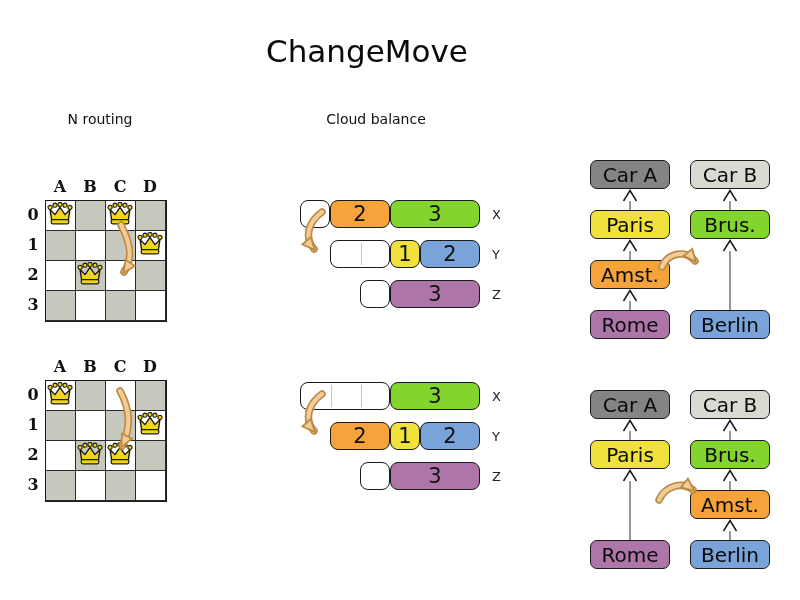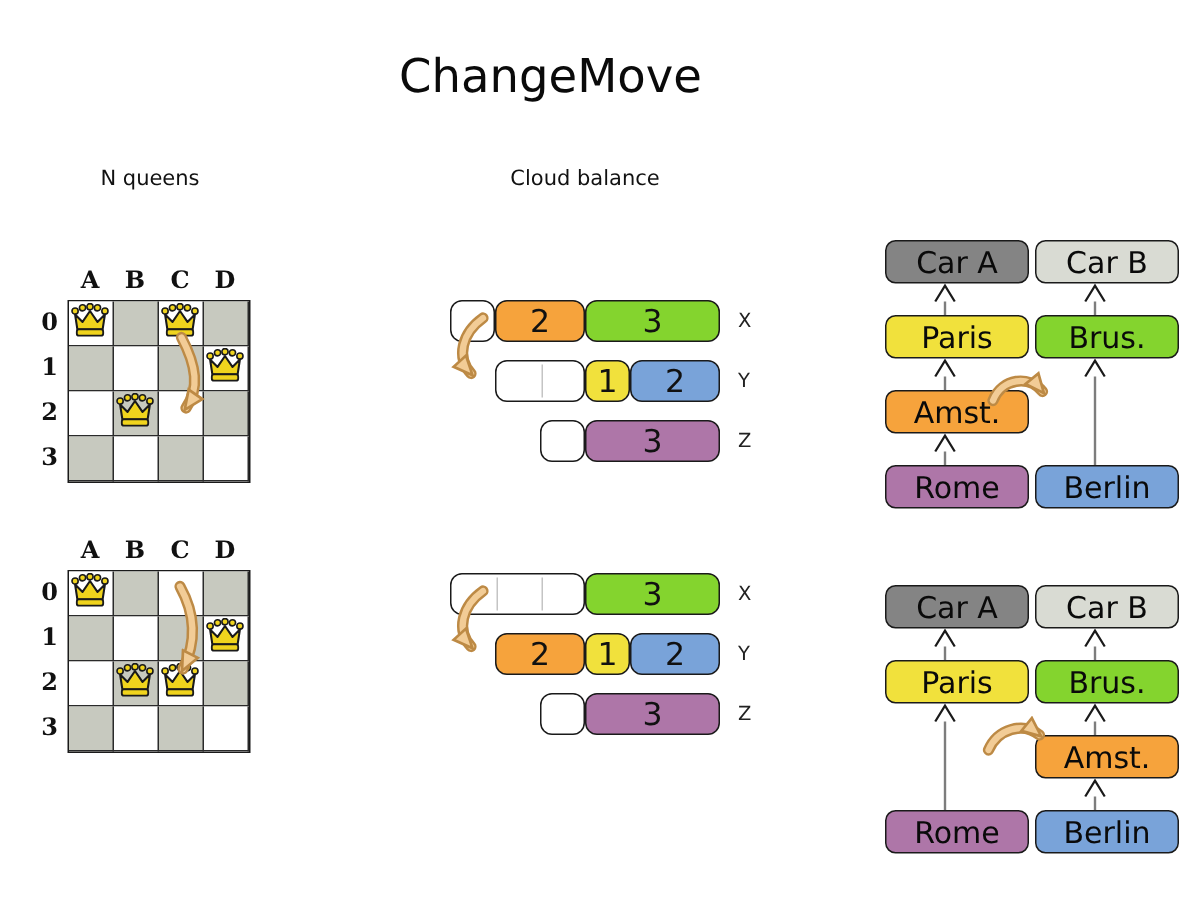--- a/index.html
+++ b/index.html
@@ -10,32 +10,32 @@
   #subtitle{left:0;top:69px;width:800px;text-align:center;font-size:13px;color:#222;}
   .col-header{font-size:14px;color:#111;text-align:center;line-height:17px;}
   .board{border:1px solid #1a1a1a;}
   .cell{position:absolute;width:30px;height:30px;box-sizing:border-box;border-right:1px solid #2a2a2a;border-bottom:1px solid #2a2a2a;}
   .board-label{position:absolute;font-family:"DejaVu Serif","Liberation Serif",serif;font-weight:bold;font-size:16px;color:#111;text-align:center;}
   .bar{position:absolute;box-sizing:border-box;height:28px;border:1.6px solid #1a1a1a;border-radius:8px;
        display:flex;align-items:center;justify-content:center;font-size:21px;color:#111;}
   .bar-empty{background:#fff;}
   .divider{position:absolute;top:2px;bottom:2px;width:1px;background:#c4c4c4;}
   .axis-label{position:absolute;font-size:13px;color:#222;}
-  .vr-node{position:absolute;box-sizing:border-box;width:96px;height:29px;border:1.6px solid #1a1a1a;border-radius:7px;
+  .vr-node{position:absolute;box-sizing:border-box;width:80px;height:29px;border:1.6px solid #1a1a1a;border-radius:7px;
            display:flex;align-items:center;justify-content:center;font-size:20px;color:#0a0a0a;}
   #overlay{position:absolute;left:0;top:0;pointer-events:none;}
 </style>
 </head>
 <body>
 
 <div id="page">
   <div id="title" class="abs">ChangeMove</div>
 
-  <div class="abs col-header" style="left:20px;top:111px;width:160px;">N queens</div>
-  <div class="abs col-header" style="left:310px;top:111px;width:160px;">Cloud balance</div>
+  <div class="abs col-header" style="left:20px;top:111px;width:160px;">N routing</div>
+  <div class="abs col-header" style="left:296px;top:111px;width:160px;">Cloud balance</div>
 
   <div id="built">
       <div class="abs board-label" style="left: 45px; top: 177px; width: 30px;">A</div>
       <div class="abs board-label" style="left: 75px; top: 177px; width: 30px;">B</div>
       <div class="abs board-label" style="left: 105px; top: 177px; width: 30px;">C</div>
       <div class="abs board-label" style="left: 135px; top: 177px; width: 30px;">D</div>
       <div class="abs board-label" style="left: 25px; top: 205px; width: 16px;">0</div>
       <div class="abs board-label" style="left: 25px; top: 235px; width: 16px;">1</div>
       <div class="abs board-label" style="left: 25px; top: 265px; width: 16px;">2</div>
       <div class="abs board-label" style="left: 25px; top: 295px; width: 16px;">3</div>

